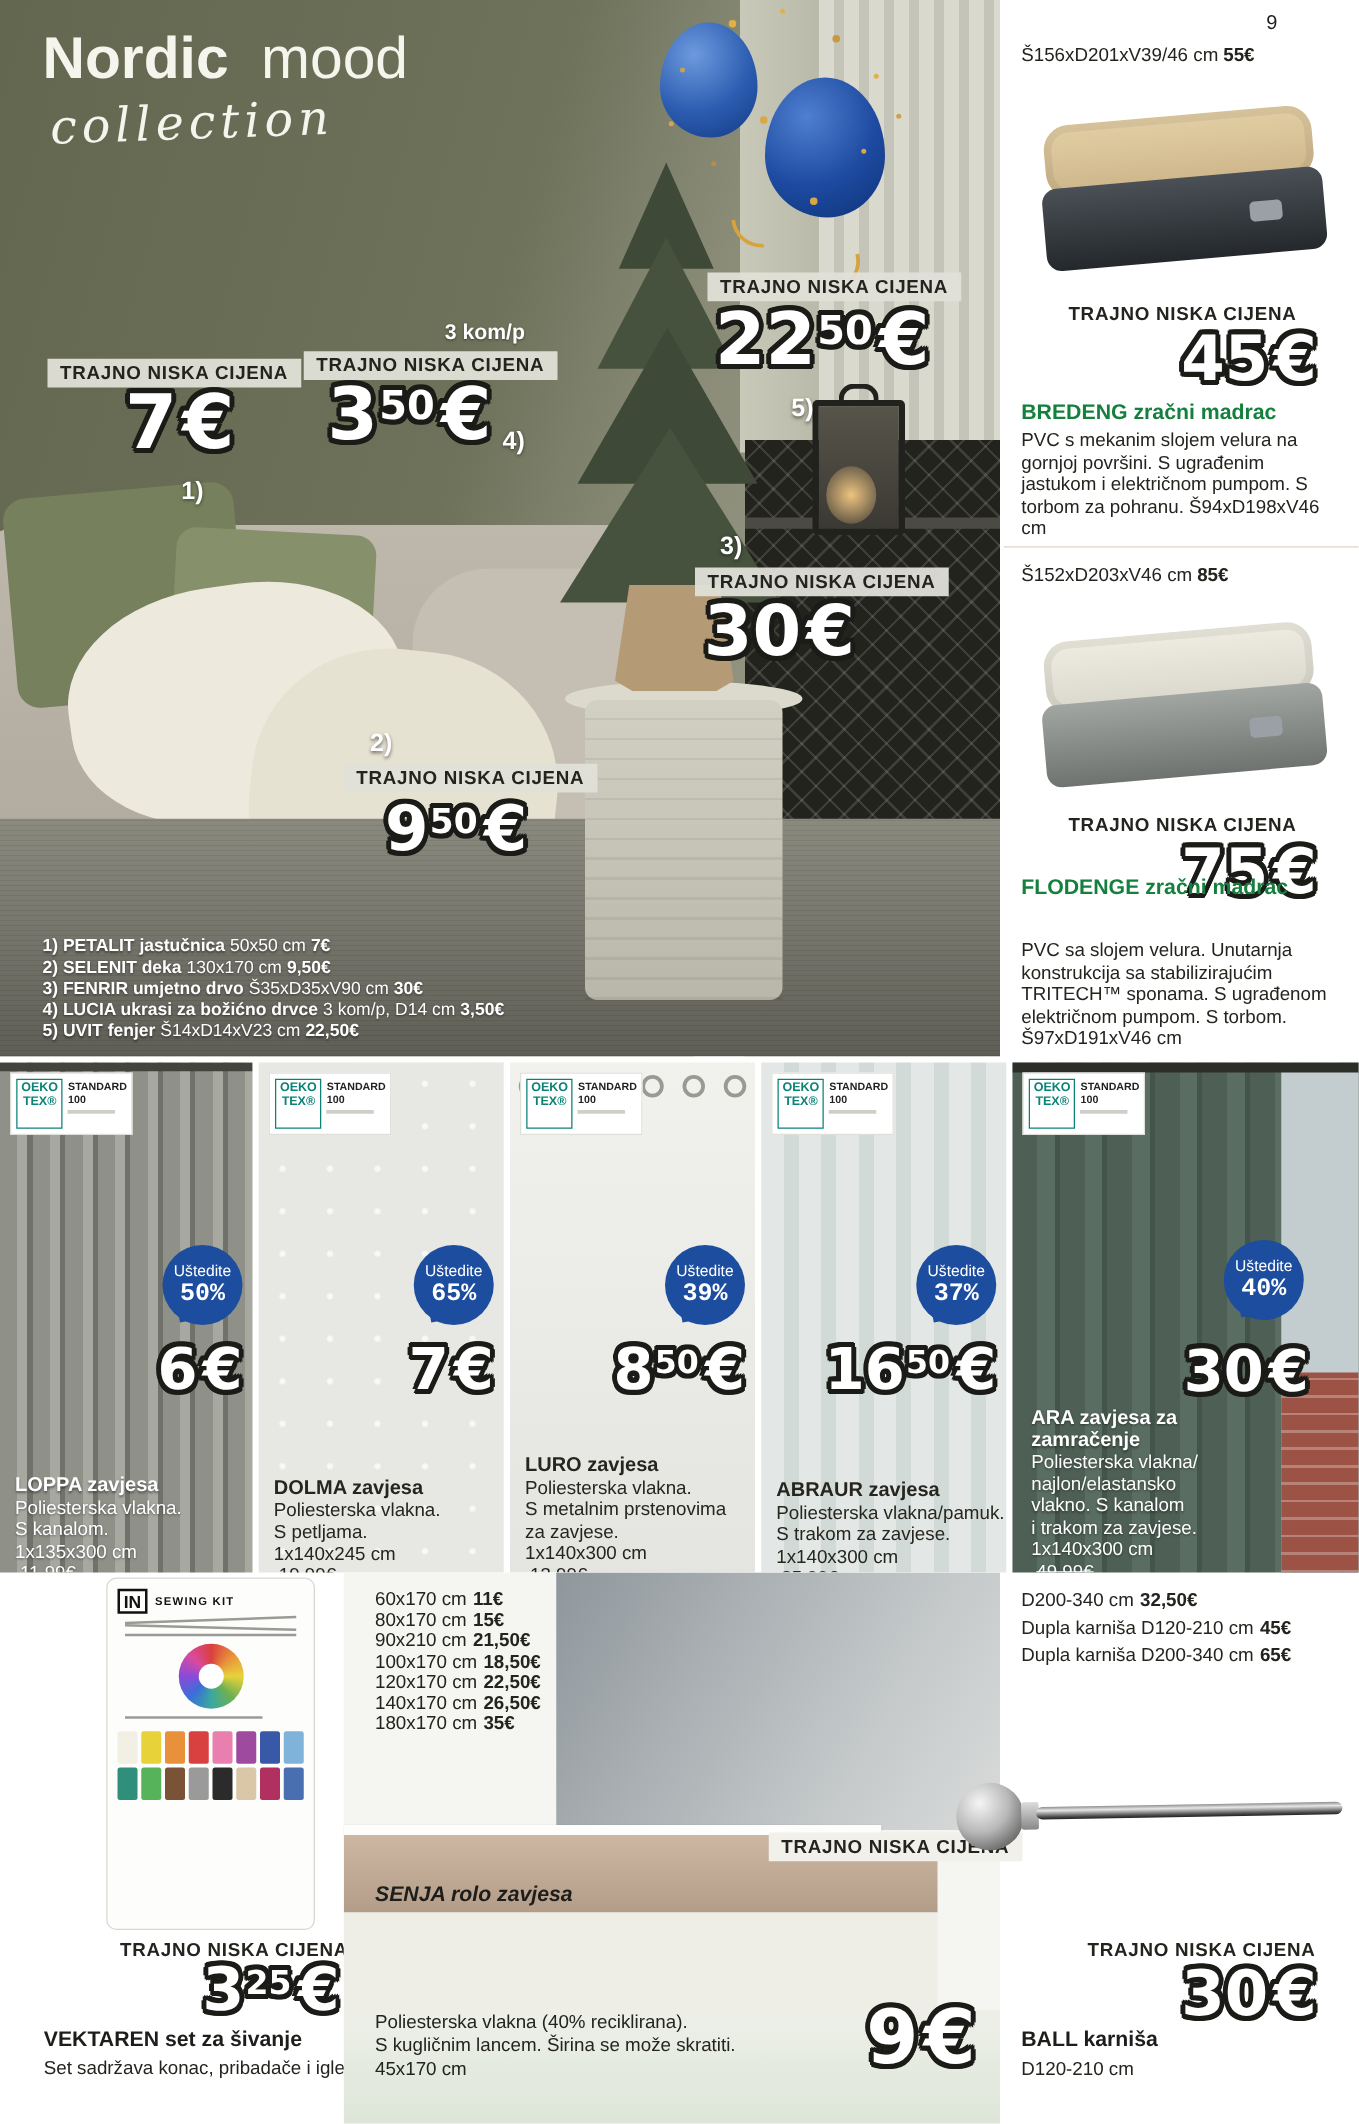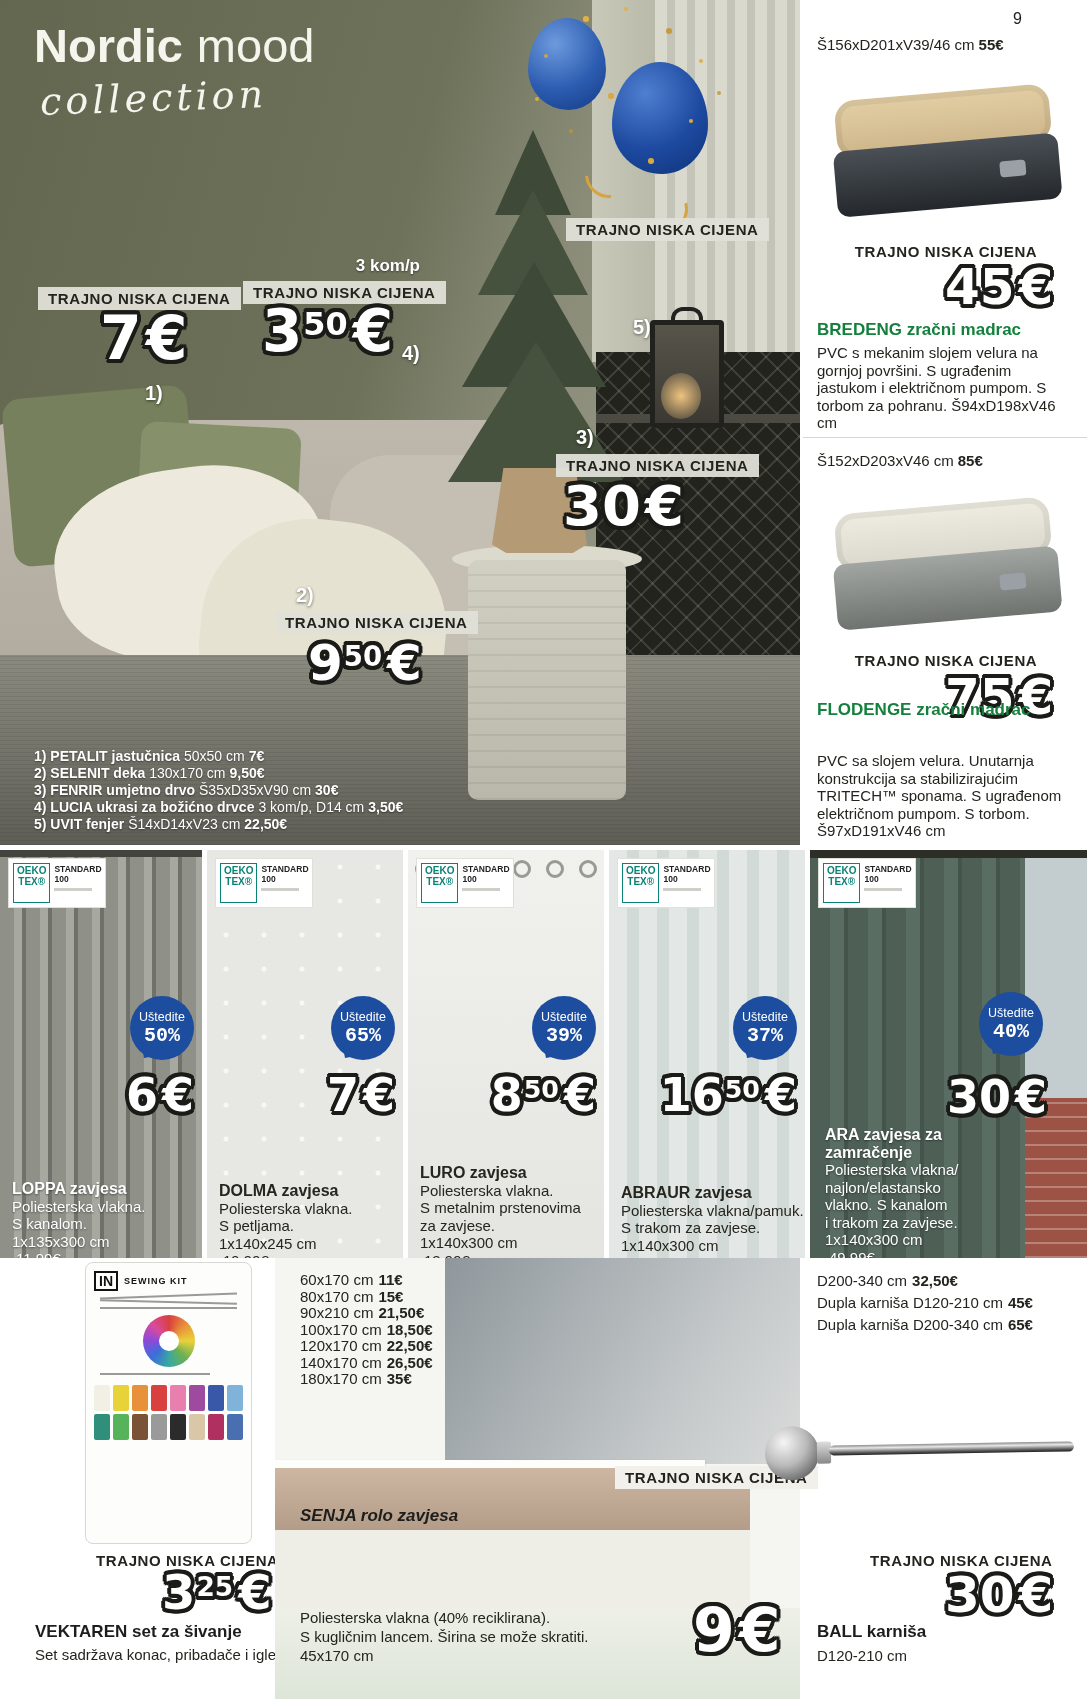--- a/index.html
+++ b/index.html
@@ -16,21 +16,21 @@
   
   .lbl{display:inline-block;background:rgba(224,224,216,.95);color:#24241f;font-weight:700;font-size:15px;
        padding:3px 10px;letter-spacing:.6px;white-space:nowrap;}
   .lbl-plain{color:#24241f;font-weight:700;font-size:15px;letter-spacing:.6px;white-space:nowrap;}
   .ref{color:#fff;font-weight:700;font-size:20px;text-shadow:0 1px 3px rgba(0,0,0,.55);}
   
   .hero{left:0;top:0;width:800px;height:845px;overflow:hidden;
         background:linear-gradient(105deg,#63674f 0%,#6e725a 45%,#8a8c78 62%,#a3a394 100%);}
   .headline{color:#f5f4ed;font-size:47px;line-height:1.0;}
   .headline .b{font-weight:800;}
-  .headline .l{font-weight:400;margin-left:14px;}
+  .headline .l{font-weight:400;margin-left:26px;}
   .subline{color:#f5f4ed;font-family:"DejaVu Serif",serif;font-style:italic;font-size:38px;
            letter-spacing:4px;transform:rotate(-2deg);}
   .balloon1{left:528px;top:18px;width:78px;height:92px;border-radius:50% 50% 48% 52%/56% 56% 44% 44%;
     background:radial-gradient(circle at 35% 28%,#6d9ade,#2c5cb0 55%,#143a86);}
   .balloon2{left:612px;top:62px;width:96px;height:112px;border-radius:50% 50% 48% 52%/56% 56% 44% 44%;
     background:radial-gradient(circle at 35% 28%,#4f7fd0,#1d4aa0 55%,#0e3278);}
   .sparkles{left:0;top:0;width:2px;height:2px;background:transparent;border-radius:50%;
     box-shadow:585px 18px 0 2px #e0b049,625px 8px 0 1px #e0b049,668px 30px 0 2px #c89a3e,700px 60px 0 1px #e0b049,
     545px 55px 0 1px #caa24a,610px 95px 0 2px #d9a843,690px 120px 0 1px #d9a843,570px 130px 0 1px #b98f3c,
     650px 160px 0 2px #d9a843,718px 92px 0 1px #caa24a,536px 98px 0 1px #d9a843;}
@@ -197,20 +197,21 @@
   <div class="abs lbl" style="left:38px;top:287px;">TRAJNO NISKA CIJENA</div>
   <div class="abs outl" style="left:100px;top:308px;font-size:60px;"><span>7</span><span class="eu">€</span></div>
   <div class="abs ref" style="left:145px;top:382px;">1)</div>
 
   <div class="abs" style="left:320px;top:256px;width:100px;text-align:right;color:#fff;font-weight:700;font-size:17px;text-shadow:0 1px 2px rgba(0,0,0,.5);">3 kom/p</div>
   <div class="abs lbl" style="left:243px;top:281px;">TRAJNO NISKA CIJENA</div>
   <div class="abs outl" style="left:262px;top:302px;font-size:58px;"><span>3</span><sup>50</sup><span class="eu">€</span></div>
   <div class="abs ref" style="left:402px;top:342px;">4)</div>
 
   <div class="abs lbl" style="left:566px;top:218px;">TRAJNO NISKA CIJENA</div>
+  <div class="abs outl" style="left:572px;top:242px;font-size:58px;"><span>22</span><sup>50</sup><span class="eu">€</span></div>
   <div class="abs ref" style="left:633px;top:316px;">5)</div>
 
   <div class="abs ref" style="left:576px;top:426px;">3)</div>
   <div class="abs lbl" style="left:556px;top:454px;">TRAJNO NISKA CIJENA</div>
   <div class="abs outl" style="left:563px;top:478px;font-size:56px;"><span>30</span><span class="eu">€</span></div>
 
   <div class="abs ref" style="left:296px;top:584px;">2)</div>
   <div class="abs lbl" style="left:275px;top:611px;">TRAJNO NISKA CIJENA</div>
   <div class="abs outl" style="left:308px;top:638px;font-size:50px;"><span>9</span><sup>50</sup><span class="eu">€</span></div>
 

